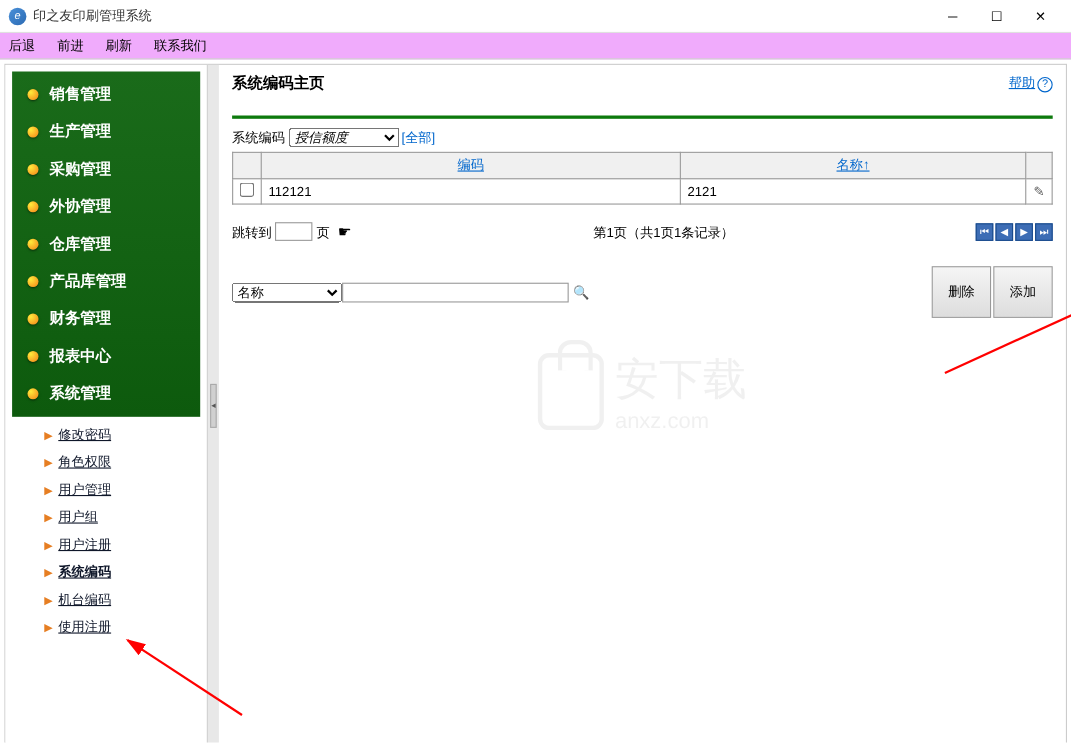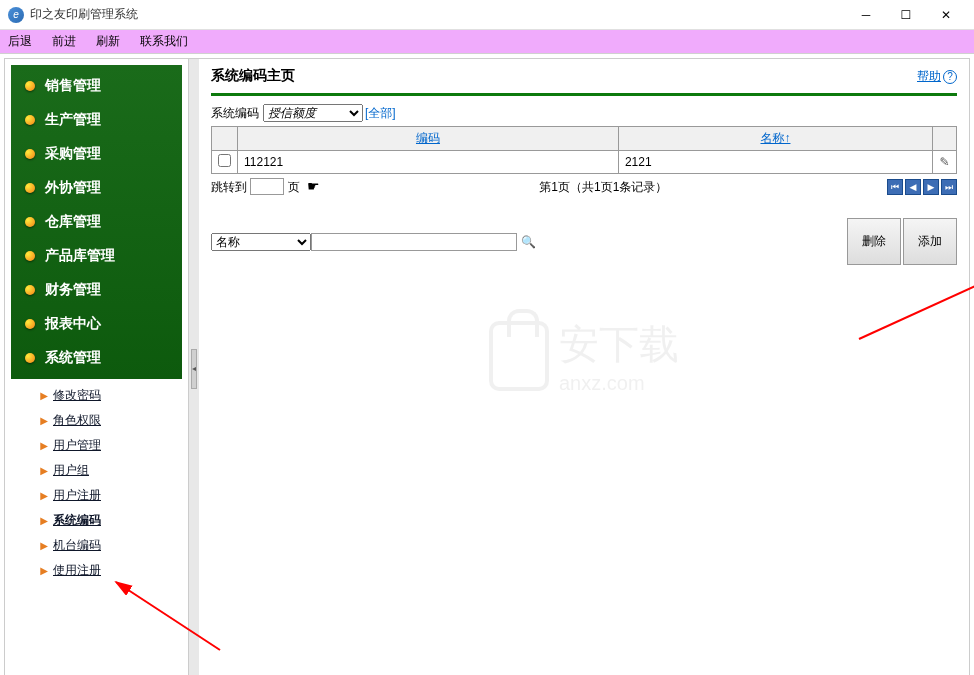--- a/index.html
+++ b/index.html
@@ -23,39 +23,39 @@
 .subnav { background: #fff; padding: 4px 0; }
 .subitem { display: flex; align-items: center; padding: 4px 14px 4px 28px; font-size: 12px; cursor: pointer; }
 .subitem .arrow { width: 10px; height: 10px; display: inline-flex; align-items: center; justify-content: center; color: #e67e22; margin-right: 4px; font-size: 10px; }
 .subitem .txt { color: #0f172a; text-decoration: underline; }
 .subitem.active .txt { font-weight: bold; }
 
 .splitter { width: 10px; background: #e8e8e8; display: flex; align-items: center; justify-content: center; cursor: ew-resize; }
 .splitter .handle { width: 6px; height: 40px; background: #d0d0d0; border: 1px solid #aaa; display: flex; align-items: center; justify-content: center; font-size: 8px; color: #555; }
 
 .content { flex: 1; padding: 8px 12px; position: relative; }
-.page-header { display: flex; align-items: center; border-bottom: 3px solid #0d7a0d; padding-bottom: 8px; margin-bottom: 8px; }
+.page-header { display: flex; align-items: flex-start; border-bottom: 3px solid #0d7a0d; padding-bottom: 20px; margin-bottom: 8px; }
 .page-header h2 { font-size: 14px; font-weight: bold; flex: 1; }
 .help-link { color: #0066cc; text-decoration: underline; font-size: 12px; cursor: pointer; }
 .help-icon { display: inline-block; width: 14px; height: 14px; border: 1.5px solid #0066cc; border-radius: 50%; text-align: center; line-height: 12px; font-size: 10px; color: #0066cc; margin-left: 2px; }
 
 .filter-row { display: flex; align-items: center; margin-bottom: 4px; font-size: 12px; }
 .filter-row label { margin-right: 4px; }
 .filter-row select { font-size: 12px; width: 100px; font-style: italic; }
 .filter-row .all-link { color: #0066cc; text-decoration: none; margin-left: 2px; }
 
 table.data { width: 100%; border-collapse: collapse; font-size: 12px; }
 table.data th { background: #f0f0f0; border: 1px solid #999; padding: 3px 6px; text-align: center; font-weight: normal; }
 table.data th a { color: #0066cc; text-decoration: underline; cursor: pointer; }
 table.data td { border: 1px solid #999; padding: 3px 6px; }
 table.data .chkcol { width: 24px; text-align: center; }
 table.data .editcol { width: 24px; text-align: center; }
 .pencil { cursor: pointer; color: #555; }
 
-.pager-row { display: flex; align-items: center; margin-top: 4px; font-size: 12px; }
+.pager-row { display: flex; align-items: center; margin-top: 16px; font-size: 12px; }
 .pager-row .jump input { width: 34px; border: 1px solid #999; }
 .pager-row .hand { margin-left: 4px; font-size: 14px; }
 .pager-row .info { flex: 1; text-align: center; }
 .pager-row .navbtns { display: flex; gap: 2px; }
 .pager-row .navbtns button { width: 16px; height: 16px; border: 1px solid #1a4b8c; background: #3d6db5; color: #fff; font-size: 9px; cursor: pointer; display: flex; align-items: center; justify-content: center; padding: 0; }
 
 .action-row { display: flex; align-items: center; margin-top: 22px; }
 .action-row select { width: 100px; font-size: 12px; }
 .action-row input[type=text] { width: 206px; border: 1px solid #999; font-size: 12px; height: 18px; }
 .action-row .mag { margin-left: 4px; cursor: pointer; }

